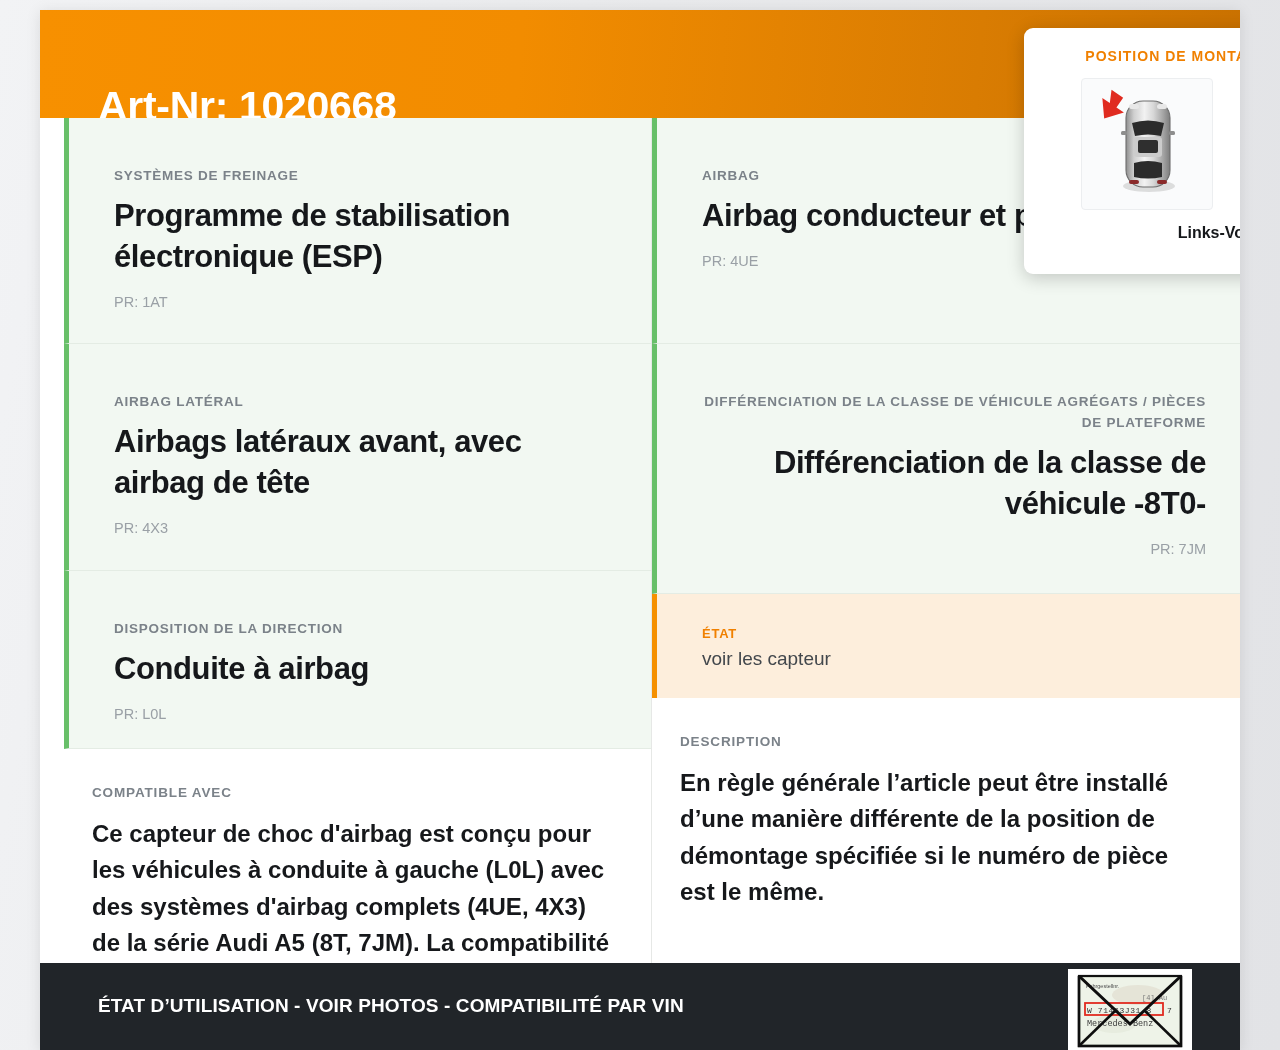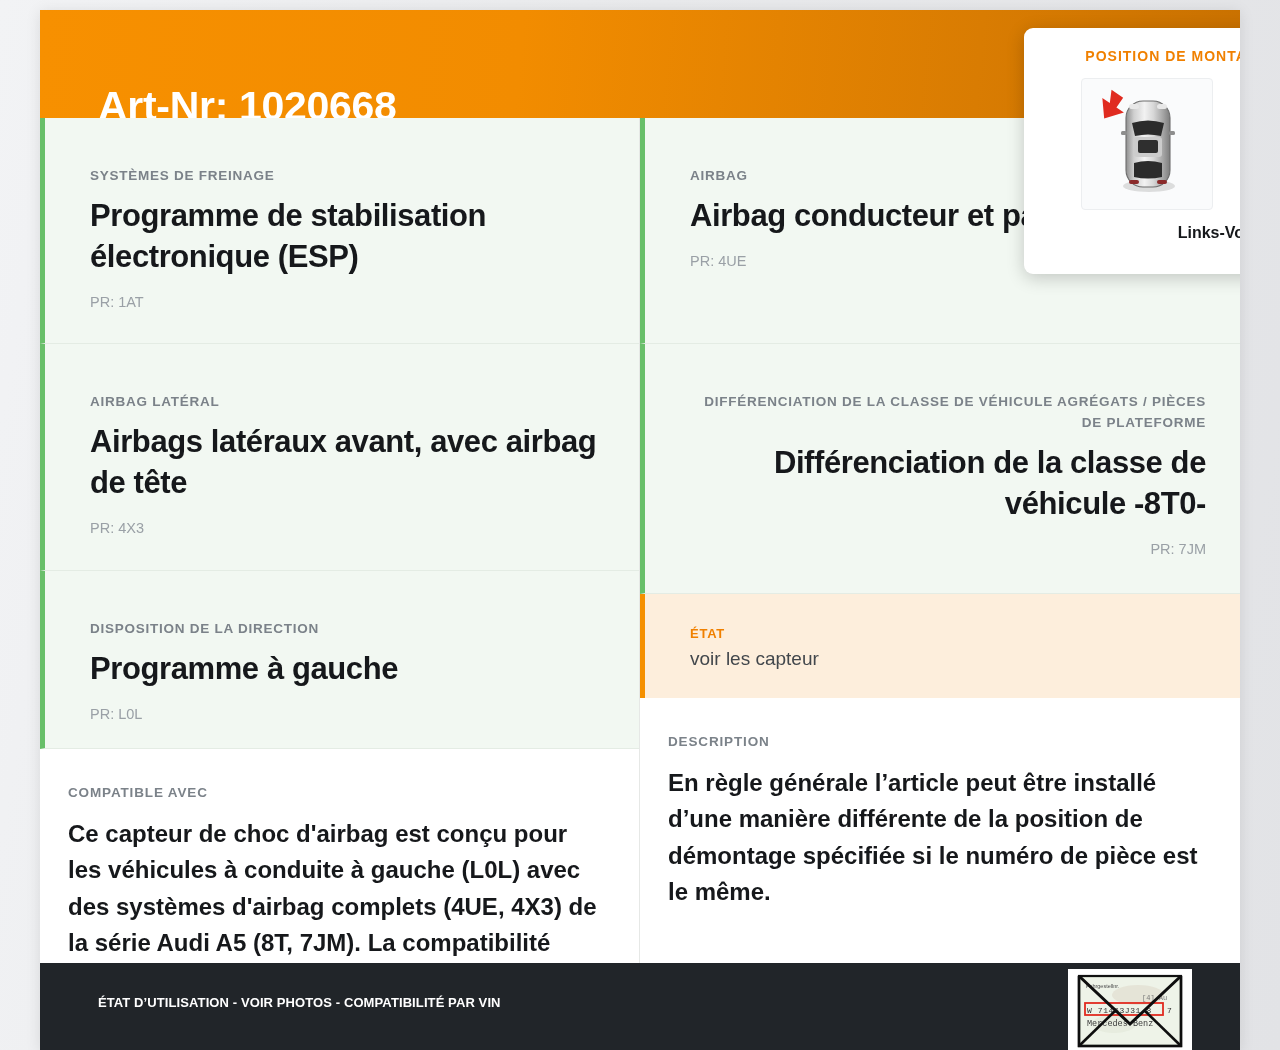--- a/index.html
+++ b/index.html
@@ -49,20 +49,21 @@
   }
 
   
   .body-grid {
     position: absolute;
     left: 0;
     top: 108px;
     width: 1200px;
     height: 845px;
     display: flex;
+    padding-left: 24px;
   }
   .col {
     width: 600px;
     position: relative;
   }
   .col-left { border-right: 1px solid #e6e8e6; }
 
   
   .spec {
     position: relative;
@@ -186,21 +187,21 @@
     left: 0;
     bottom: 0;
     width: 1200px;
     height: 87px;
     background: #212529;
   }
   .footer-text {
     position: absolute;
     left: 58px;
     top: 32px;
-    font-size: 13px;
+    font-size: 19px;
     font-weight: 700;
     color: #ffffff;
     letter-spacing: 0.1px;
     white-space: nowrap;
   }
   .footer-badge {
     position: absolute;
     right: 48px;
     top: 6px;
     width: 124px;
@@ -229,21 +230,21 @@
       </div>
 
       <div class="spec h-2">
         <div class="kicker">AIRBAG LATÉRAL</div>
         <div class="title">Airbags latéraux avant, avec airbag de tête</div>
         <div class="pr">PR: 4X3</div>
       </div>
 
       <div class="spec h-3">
         <div class="kicker">DISPOSITION DE LA DIRECTION</div>
-        <div class="title">Programme à gauche</div>
+        <div class="title">Conduite à airbag</div>
         <div class="pr">PR: L0L</div>
       </div>
 
       <div class="block">
         <div class="kicker">COMPATIBLE AVEC</div>
         <div class="para">Ce capteur de choc d'airbag est conçu pour les véhicules à conduite à gauche (L0L) avec des systèmes d'airbag complets (4UE, 4X3) de la série Audi A5 (8T, 7JM). La compatibilité dépend fortement du numéro de pièce OE 8K0959651. En cas de doute, envoyez-nous votre numéro de châssis.</div>
       </div>
 
     </div>
 

